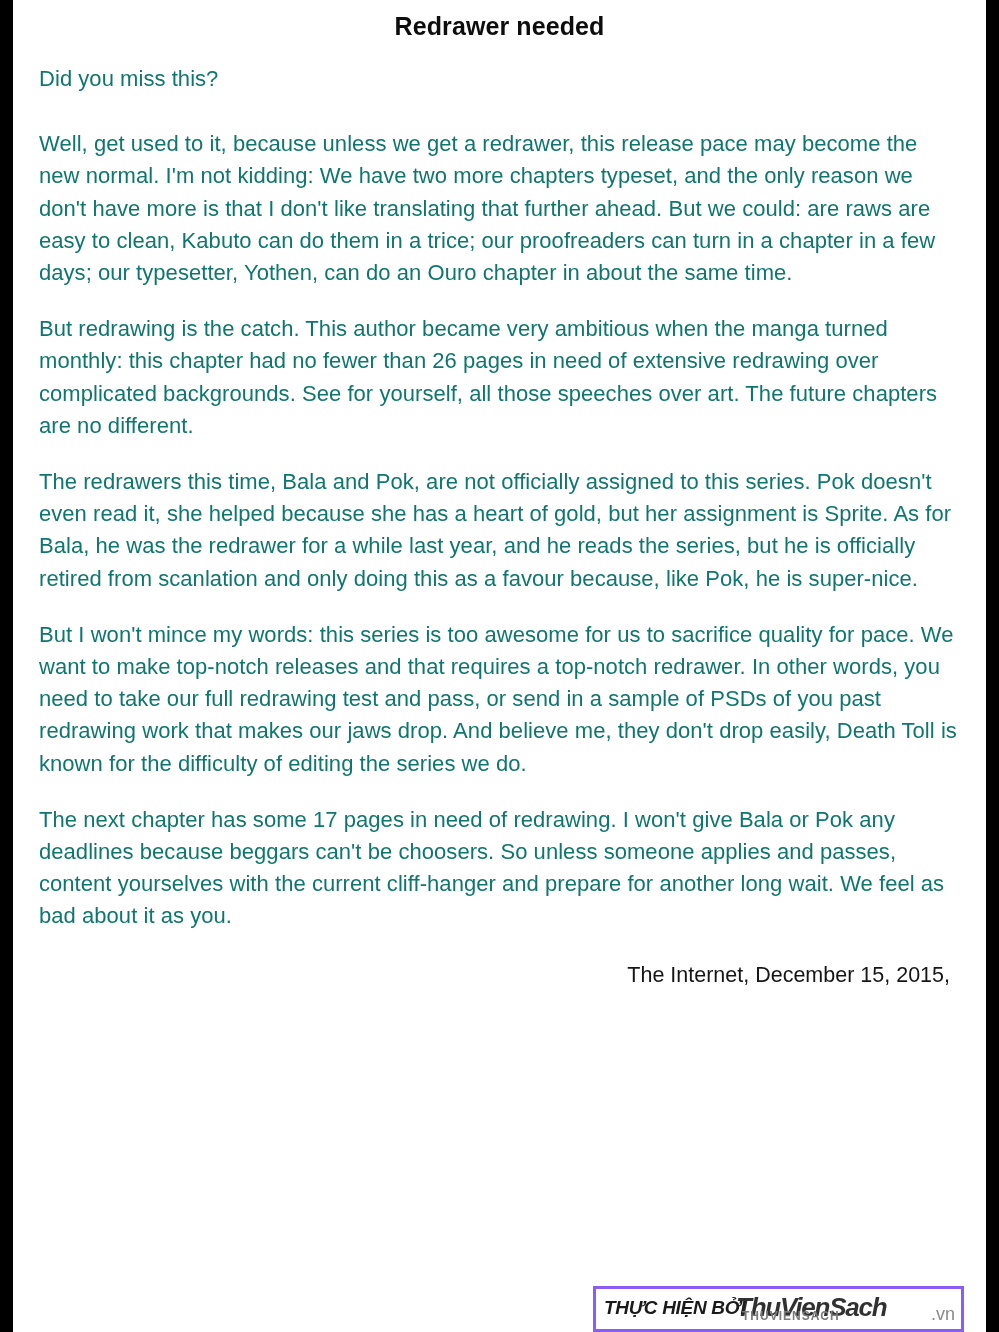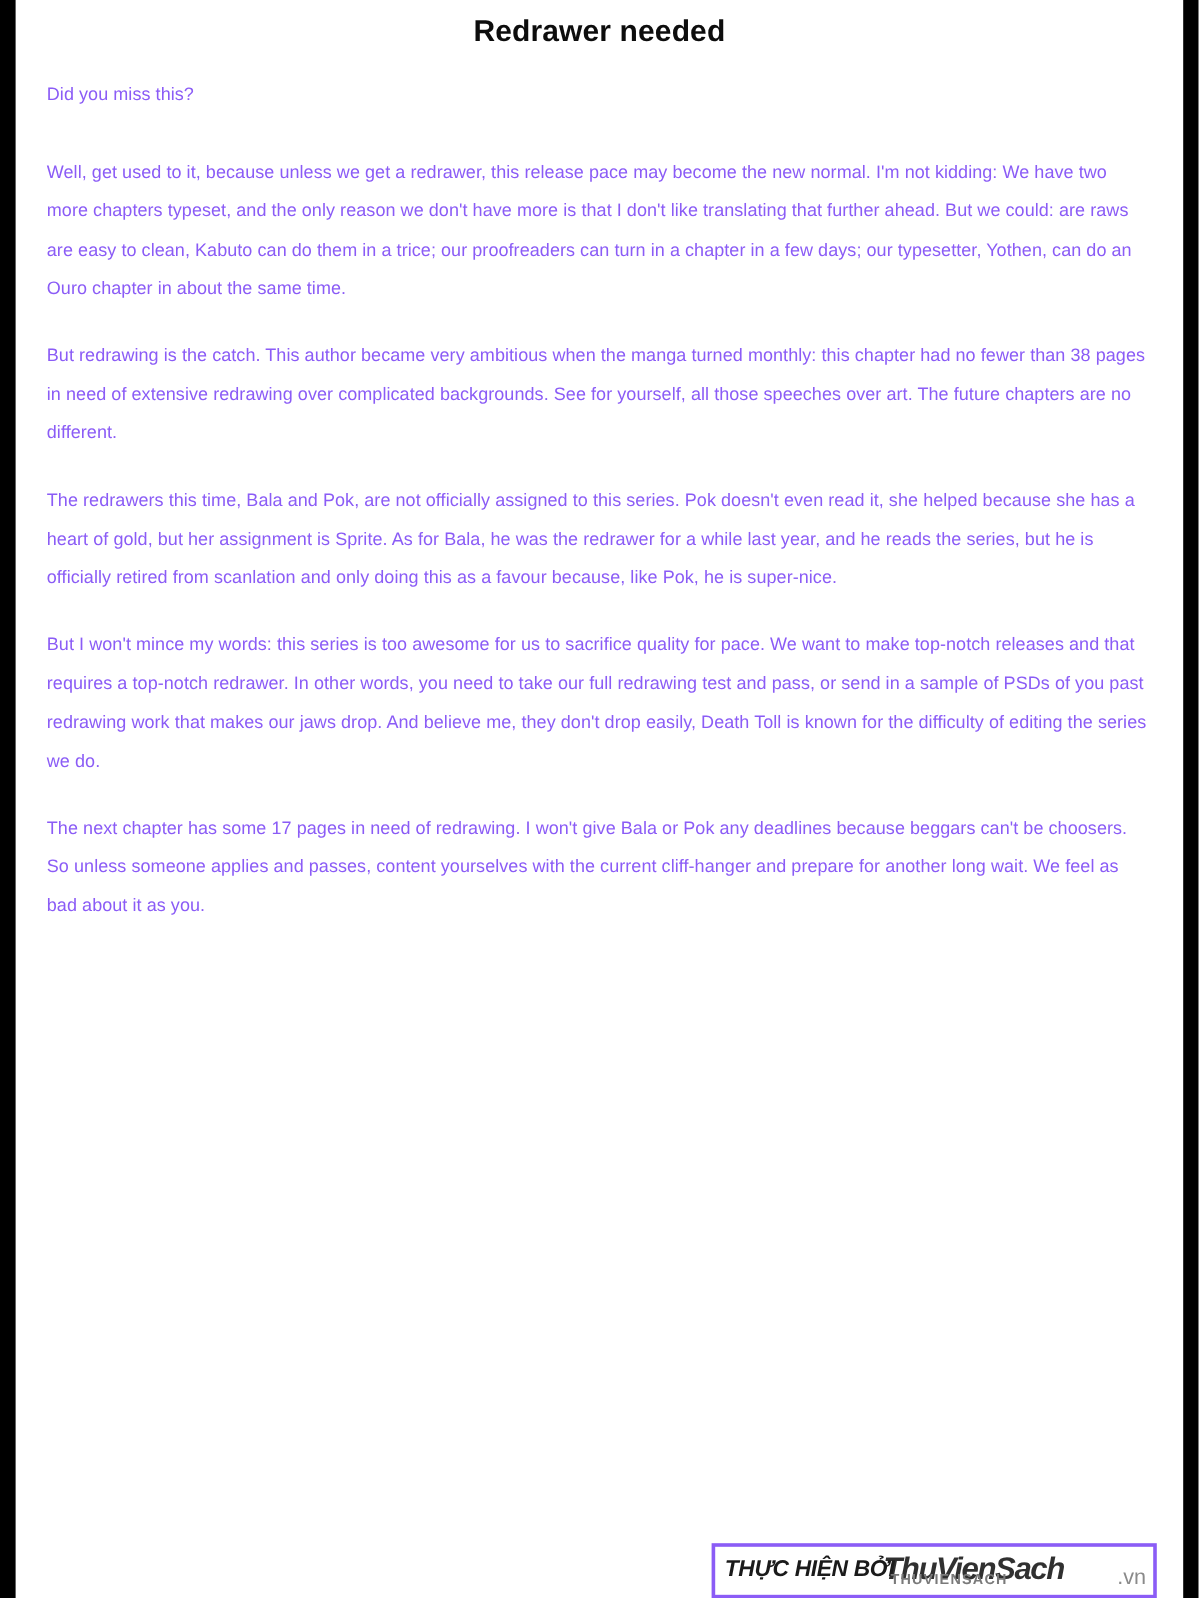--- a/index.html
+++ b/index.html
@@ -42,24 +42,24 @@
   .doc-title {
     text-align: center;
     font-size: 25px;
     font-weight: bold;
     letter-spacing: 0.1px;
     margin: 4px 0 22px 0;
     color: #0d0d0d;
   }
 
   .para {
-    font-size: 15px;
+    font-size: 22px;
     line-height: 32.2px;
     margin: 0 0 24px 0;
-    color: #8b5cf6;
+    color: #0f766e;
     letter-spacing: 0.05px;
   }
   .para.first { margin-bottom: 33px; }
   .para.last { margin-bottom: 16px; }
 
   .signature {
     font-size: 21.5px;
     line-height: 32px;
     text-align: right;
     margin: 26px 10px 0 0;
@@ -131,25 +131,26 @@
 
   <div class="gutter left"></div>
   <div class="gutter right"></div>
 
   <div class="content">
 
     <h1 class="doc-title">Redrawer needed</h1>
 
     <p class="para first">Did you miss this?</p>
     <p class="para">Well, get used to it, because unless we get a redrawer, this release pace may become the new normal. I'm not kidding: We have two more chapters typeset, and the only reason we don't have more is that I don't like translating that further ahead. But we could: are raws are easy to clean, Kabuto can do them in a trice; our proofreaders can turn in a chapter in a few days; our typesetter, Yothen, can do an Ouro chapter in about the same time.</p>
-    <p class="para">But redrawing is the catch. This author became very ambitious when the manga turned monthly: this chapter had no fewer than 38 pages in need of extensive redrawing over complicated backgrounds. See for yourself, all those speeches over art. The future chapters are no different.</p>
+    <p class="para">But redrawing is the catch. This author became very ambitious when the manga turned monthly: this chapter had no fewer than 26 pages in need of extensive redrawing over complicated backgrounds. See for yourself, all those speeches over art. The future chapters are no different.</p>
     <p class="para">The redrawers this time, Bala and Pok, are not officially assigned to this series. Pok doesn't even read it, she helped because she has a heart of gold, but her assignment is Sprite. As for Bala, he was the redrawer for a while last year, and he reads the series, but he is officially retired from scanlation and only doing this as a favour because, like Pok, he is super-nice.</p>
     <p class="para">But I won't mince my words: this series is too awesome for us to sacrifice quality for pace. We want to make top-notch releases and that requires a top-notch redrawer. In other words, you need to take our full redrawing test and pass, or send in a sample of PSDs of you past redrawing work that makes our jaws drop. And believe me, they don't drop easily, Death Toll is known for the difficulty of editing the series we do.</p>
     <p class="para last">The next chapter has some 17 pages in need of redrawing. I won't give Bala or Pok any deadlines because beggars can't be choosers. So unless someone applies and passes, content yourselves with the current cliff-hanger and prepare for another long wait. We feel as bad about it as you.</p>
 
+    <div class="signature">The Internet, December 15, 2015,</div>
 
   </div>
 
   <div class="watermark-box">
     <div class="watermark-inner">
       <span class="wm-text">THỰC HIỆN BỞI</span>
       <span class="wm-brand">ThuVienSach</span>
       <span class="wm-brand-sub">THUVIENSACH</span>
       <span class="wm-suffix">.vn</span>
     </div>

